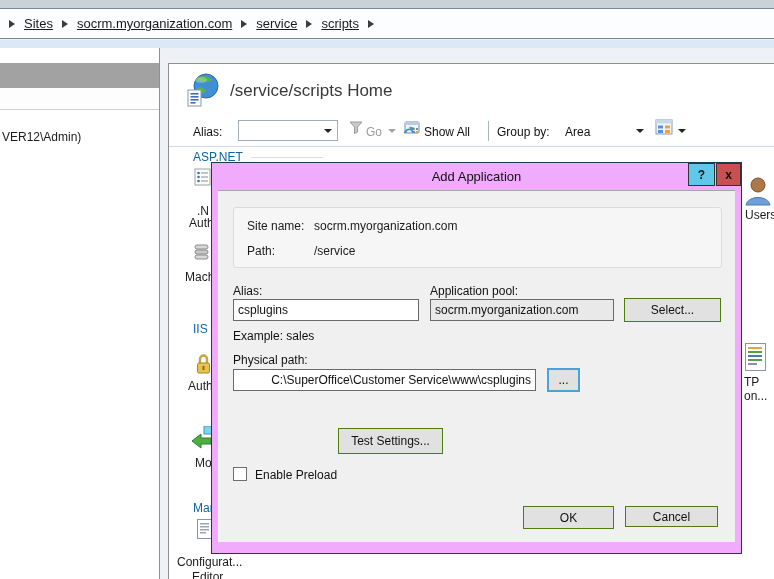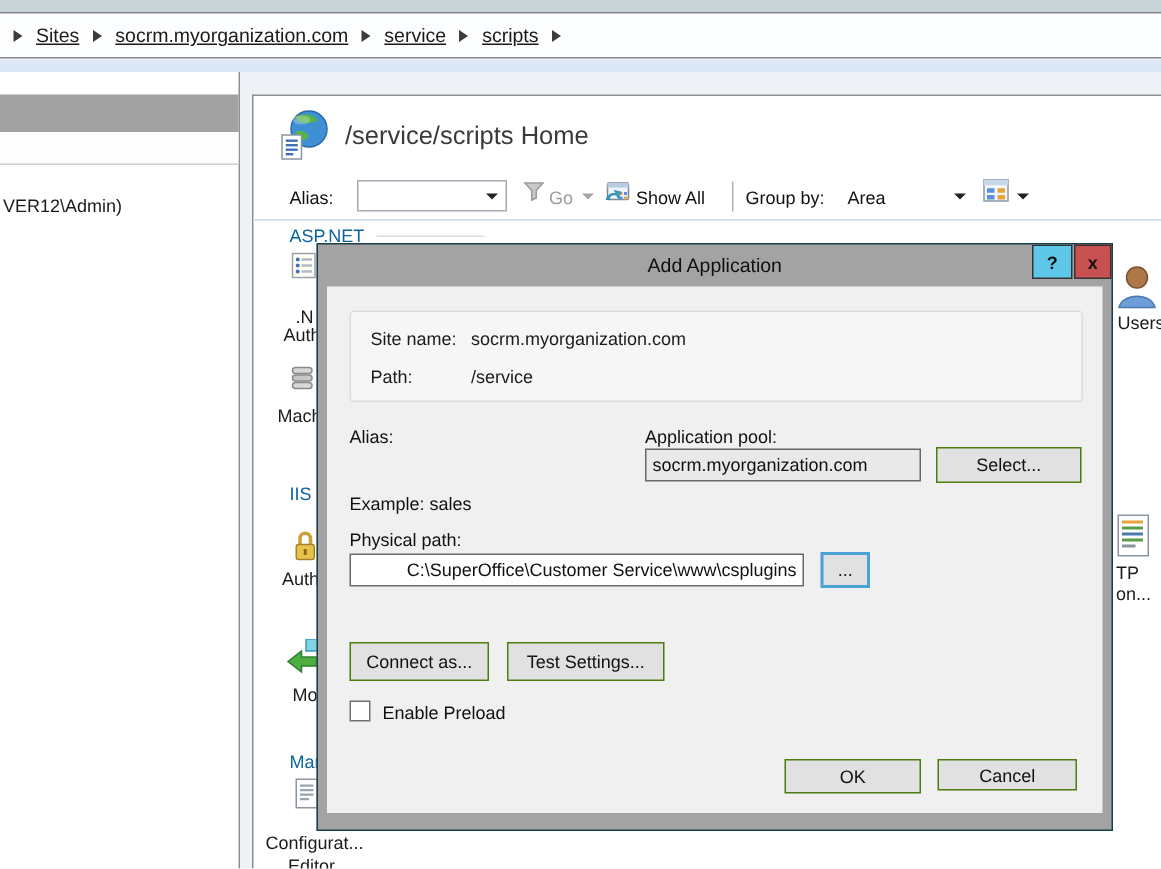--- a/index.html
+++ b/index.html
@@ -31,21 +31,21 @@
   .caret.gray { border-top-color:#a5a5a5; }
   .combo { background:#fff; border:1px solid #a5acb5; display:flex; align-items:center; justify-content:flex-end; padding-right:5px; }
   .vsep { width:1px; height:20px; background:#aab4bd; }
 
   
   .sec-header { font-size:12px; color:#0b64a0; display:flex; align-items:center; white-space:nowrap; }
   .sec-rule { height:1px; background:#d9dde2; margin-left:8px; }
   .feat-label { font-size:12px; color:#1b1b1b; white-space:nowrap; }
 
   
-  .dialog { left:211px; top:162px; width:531px; height:392px; background:#a3a3a3; border:1px solid #1c3d4a; z-index:10; }
+  .dialog { left:211px; top:162px; width:531px; height:392px; background:#f0abfc; border:1px solid #1c3d4a; z-index:10; }
   .dlg-title { left:0; top:0; width:529px; height:27px; line-height:27px; text-align:center; font-size:13px; color:#101010; }
   .dlg-help { left:476px; top:0; width:27px; height:23px; background:#5fc8e8; border:1px solid #333; font-weight:bold; font-size:12px; color:#111; display:flex; align-items:center; justify-content:center; }
   .dlg-close { left:504px; top:0; width:25px; height:23px; background:#c75050; border:1px solid #333; font-weight:bold; font-size:12px; color:#111; display:flex; align-items:center; justify-content:center; }
   .dlg-client { left:6px; top:27px; width:517px; height:352px; background:#f0f0f0; box-shadow:inset 0 1px 0 #a6a6a6; }
 
   .info-box { left:15px; top:17px; width:489px; height:61px; background:#f6f6f6; border:1px solid #dcdcdc; border-radius:3px; }
   .ib-label { position:absolute; left:13px; font-size:12px; }
   .ib-value { position:absolute; left:80px; font-size:12px; }
 
   .fld-label { font-size:12px; color:#111; white-space:nowrap; }
@@ -206,30 +206,30 @@
   <div class="abs dlg-client">
 
     <div class="abs info-box">
       <span class="ib-label" style="top:11px">Site name:</span>
       <span class="ib-value" style="top:11px">socrm.myorganization.com</span>
       <span class="ib-label" style="top:36px">Path:</span>
       <span class="ib-value" style="top:36px">/service</span>
     </div>
 
     <div class="abs fld-label" style="left:15px;top:94px">Alias:</div>
+    <input class="abs txt" type="text" style="left: 15px; top: 109px; width: 186px; height: 22px;" value="csplugins">
     <div class="abs fld-label" style="left:212px;top:94px">Application pool:</div>
     <input class="abs txt ro" type="text" style="left: 212px; top: 109px; width: 184px; height: 22px;" value="socrm.myorganization.com">
     <div class="abs btn" style="left:406px;top:108px;width:97px;height:24px">Select...</div>
     <div class="abs fld-label" style="left:15px;top:139px">Example: sales</div>
 
     <div class="abs fld-label" style="left:15px;top:163px">Physical path:</div>
     <input class="abs txt" type="text" style="left: 15px; top: 179px; width: 303px; height: 22px; text-align: right;" value="C:\SuperOffice\Customer Service\www\csplugins">
     <div class="abs btn focus" style="left:329px;top:178px;width:33px;height:24px">...</div>
 
-    <div class="abs btn" style="left:15px;top:238px;width:93px;height:26px">Connect as...</div>
     <div class="abs btn" style="left:120px;top:238px;width:105px;height:26px">Test Settings...</div>
 
     <div class="abs chk" style="left:15px;top:277px"></div>
     <div class="abs fld-label" style="left:37px;top:278px">Enable Preload</div>
 
     <div class="abs btn" style="left:305px;top:316px;width:91px;height:23px">OK</div>
     <div class="abs btn" style="left:407px;top:316px;width:93px;height:21px">Cancel</div>
   </div>
 </div>
 

